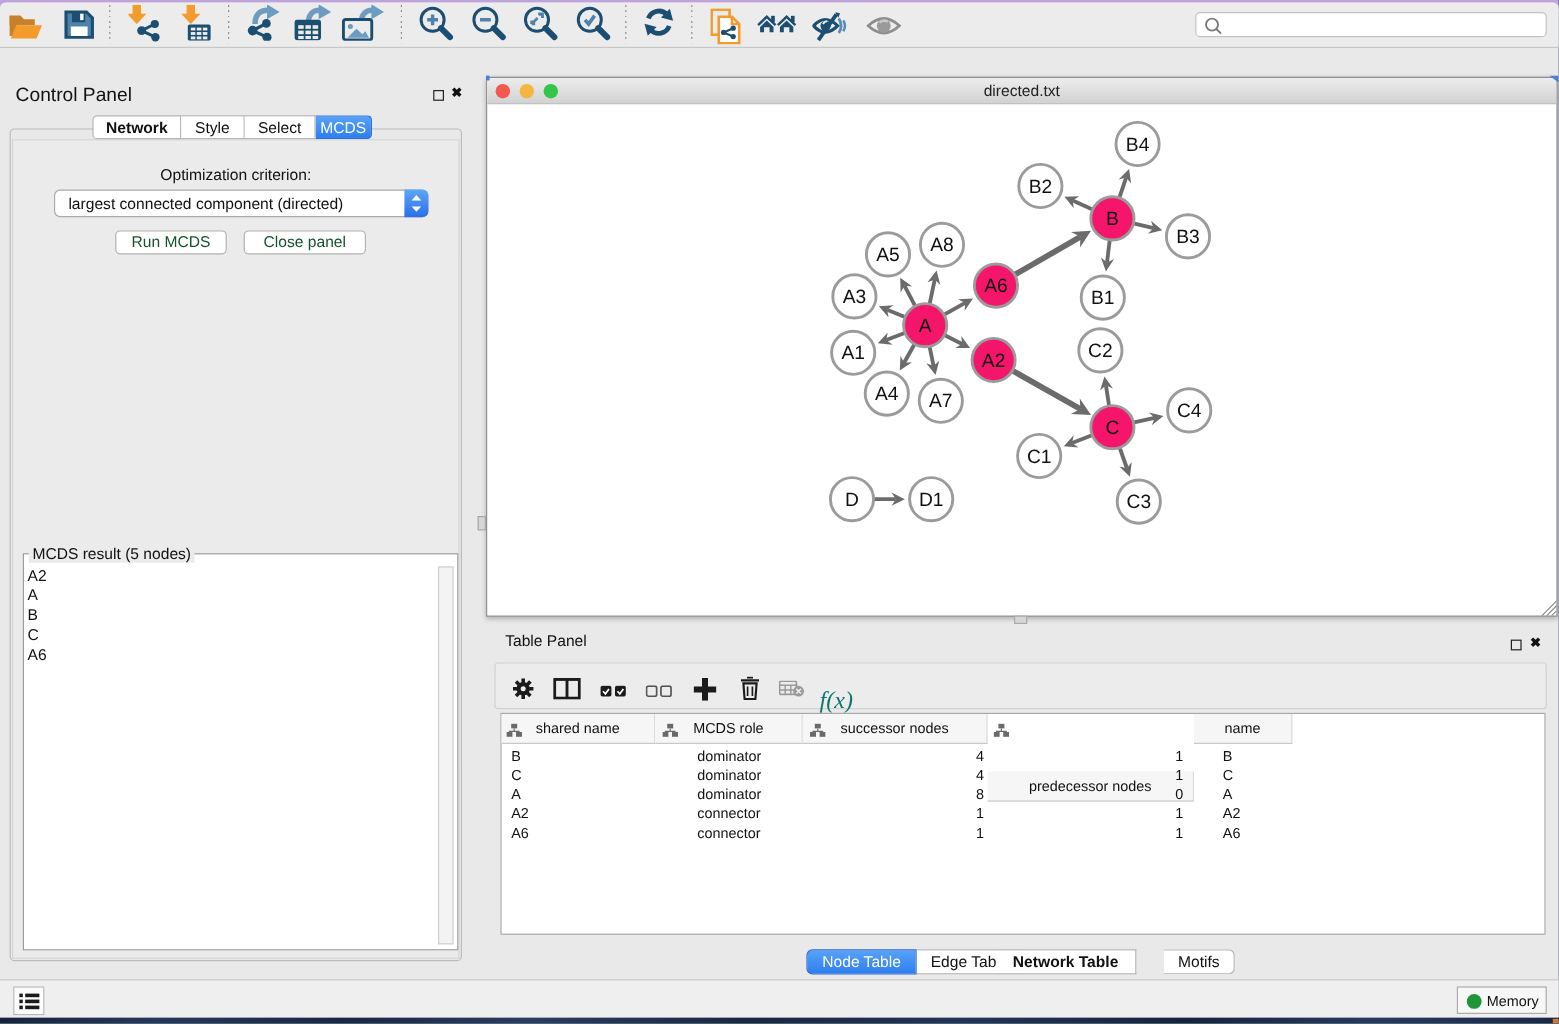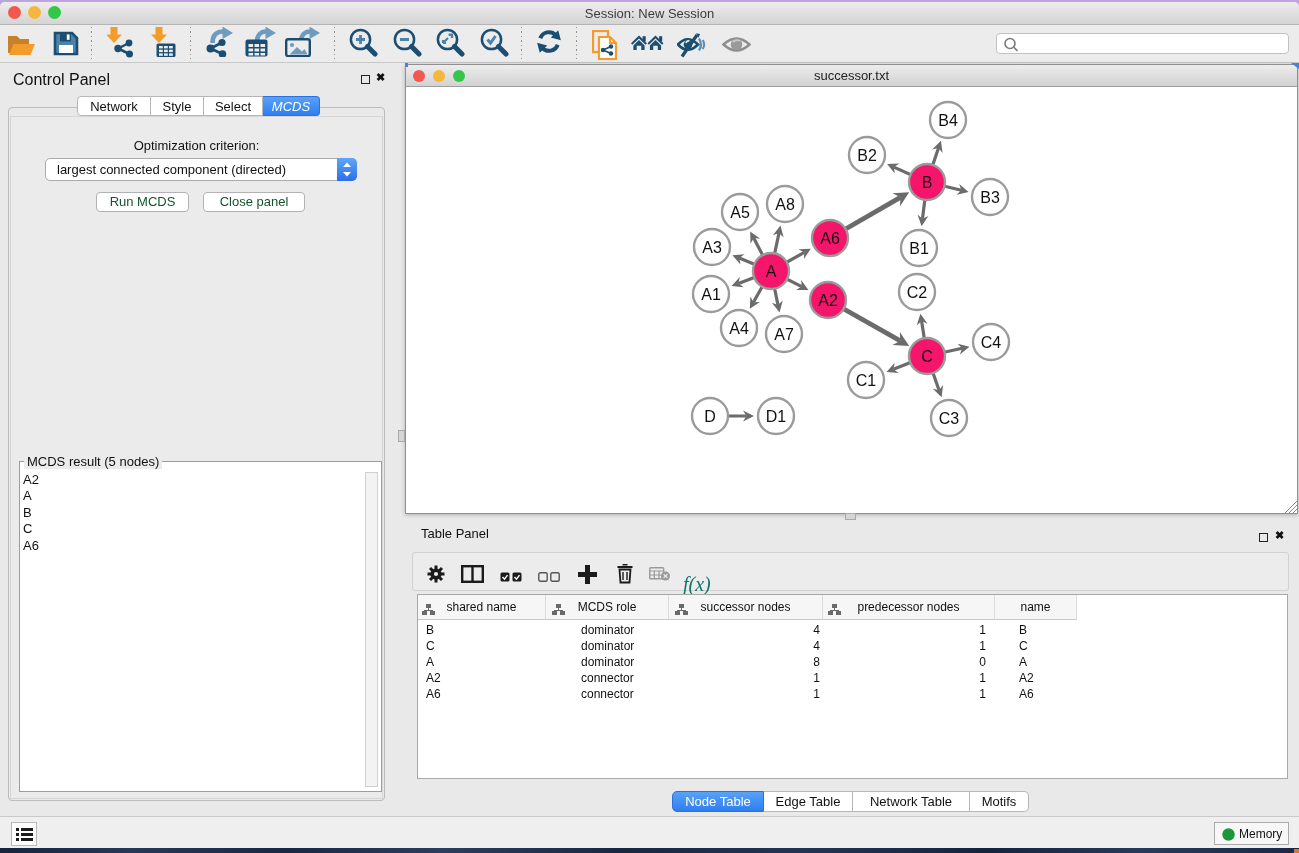--- a/index.html
+++ b/index.html
@@ -17,21 +17,21 @@
   #title-text { position:absolute; top:4px; width:100%; text-align:center; font-size:13px; color:#3c3c3c; }
   #toolbar { position:relative; width:1299px; height:38px; background:#ececec; border-bottom:1px solid #c8c8c8; }
   .tsep { position:absolute; top:2px; height:32px; width:1px; background:repeating-linear-gradient(180deg,#8f8f8f 0 1.5px,transparent 1.5px 4.5px); }
   .ticon { position:absolute; }
   #search { position:absolute; left:996px; top:8px; width:293px; height:21px; background:#fff;
       border:1px solid #c2c2c2; border-radius:4px; }
   #cp-title { left:13px; top:69px; font-size:16px; color:#111; }
   .winbtn { position:absolute; font-size:11px; color:#111; }
   .seg { position:absolute; top:94px; height:20px; line-height:19px; text-align:center; z-index:5;
       font-size:13px; color:#111; background:#fff; border:1px solid #b6b6b6; border-left:none; }
-  .seg.first { border-left:1px solid #b6b6b6; border-radius:4px 0 0 4px; }
+  .seg.first { border-left:1px solid #b6b6b6; border-radius:4px 0 0 4px;font-weight:bold; }
   .seg.last { border-radius:0 4px 4px 0; }
   .seg.sel { background:linear-gradient(#58a2f8,#2e7ef0); color:#fff; border-color:#2e6fd8; }
   #cp-outer { left:8px; top:105px; width:377px; height:694px; background:#e9e9e9;
       border:1px solid #bcbcbc; border-radius:4px; }
   #cp-inner { position:absolute; left:1px; top:8px; width:373px; height:683px; background:#ebebeb;
       border:1px solid #d6d6d6; }
   #opt-label { position:absolute; left:0; top:21px; width:100%; text-align:center; font-size:13px; color:#111; }
   #dropdown { position:absolute; left:34px; top:41px; width:312px; height:23px; background:#fff;
       border:1px solid #ababab; border-radius:5px; font-size:13px; color:#111; line-height:21px; padding-left:11px; }
   #dd-spin { position:absolute; right:-1px; top:-1px; width:20px; height:23px; border-radius:0 5px 5px 0;
@@ -73,26 +73,20 @@
   #membtn { position:absolute; right:10px; top:5px; width:75px; height:23px; background:#f7f7f7;
       border:1px solid #ababab; font-size:12px; color:#111; }
 </style>
 </head>
 <body>
 <div id="desktop-top" class="abs"></div>
 <div id="desktop-bottom" class="abs"></div>
 <div class="abs" style="left:1294px;top:849px;width:5px;height:4px;background:#d27b35;"></div>
 <div id="app" class="abs">
 
-  <div id="titlebar">
-    <div class="tl" style="left:8px;background:#f25750;"></div>
-    <div class="tl" style="left:28px;background:#f4b63f;"></div>
-    <div class="tl" style="left:48px;background:#35c649;"></div>
-    <div id="title-text">Session: New Session</div>
-  </div>
 
   <div id="toolbar">
     <div class="tsep" style="left:91px"></div>
     <div class="tsep" style="left:190px"></div>
     <div class="tsep" style="left:334px"></div>
     <div class="tsep" style="left:521px"></div>
     <div class="tsep" style="left:576px"></div>
     <div id="toolbar-icons">
         <div class="ticon" style="left:7px;top:8px;"><svg width="28" height="23" viewBox="0 0 28 23">
             <path d="M1,3 h9 l3,3 h9 v5 h-21 z" fill="#c8812b"></path>
@@ -229,21 +223,21 @@
       </div>
   </div>
 
   <div id="cp-title" class="abs">Control Panel</div>
   <div class="abs" style="left:361px;top:73px;width:9px;height:9px;border:1.4px solid #222;"></div>
   <div class="winbtn" style="left:376px;top:69px;font-weight:bold;">✖</div>
 
   <div class="seg first" style="left:77px;width:74px;">Network</div>
   <div class="seg" style="left:151px;width:53px;">Style</div>
   <div class="seg" style="left:204px;width:59px;">Select</div>
-  <div class="seg last sel" style="left:263px;width:57px;font-style:italic;">MCDS</div>
+  <div class="seg last sel" style="left:263px;width:47px;">MCDS</div>
 
   <div id="cp-outer" class="abs">
     <div id="cp-inner">
       <div id="dropdown">largest connected component (directed)
         <div id="dd-spin">
             <svg width="20" height="23" viewBox="0 0 20 23" style="position:absolute;left:0;top:0;">
               <path d="M6,9 l4,-4.5 4,4.5 z M6,14 l4,4.5 4,-4.5 z" fill="#fff"></path>
             </svg>
           </div>
       </div>
@@ -256,21 +250,21 @@
         <div id="mcds-scroll"></div>
       </div>
     </div>
   </div>
 
   <div id="netframe" class="abs">
     <div id="net-titlebar">
       <div class="tl" style="left:7px;top:5px;width:12px;height:12px;background:#f25750;"></div>
       <div class="tl" style="left:27px;top:5px;width:12px;height:12px;background:#f4b63f;"></div>
       <div class="tl" style="left:47px;top:5px;width:12px;height:12px;background:#35c649;"></div>
-      <div id="net-title">successor.txt</div>
+      <div id="net-title">directed.txt</div>
     </div>
     <div id="graph"><svg width="891" height="424" viewBox="0 0 891 424">
           <line x1="365.0" y1="183.0" x2="332.5" y2="195.4" stroke="#6b6b6b" stroke-width="3.2"></line>
           <path d="M325.5,198.1 L333.8,189.1 L332.5,195.4 L337.8,199.3 Z" fill="#6b6b6b"></path>
           <line x1="365.0" y1="183.0" x2="395.7" y2="198.6" stroke="#6b6b6b" stroke-width="3.2"></line>
           <path d="M402.4,202.0 L390.1,201.9 L395.7,198.6 L395.1,192.1 Z" fill="#6b6b6b"></path>
           <line x1="365.0" y1="183.0" x2="333.3" y2="170.1" stroke="#6b6b6b" stroke-width="3.2"></line>
           <path d="M326.4,167.3 L338.6,166.3 L333.3,170.1 L334.5,176.5 Z" fill="#6b6b6b"></path>
           <line x1="365.0" y1="183.0" x2="347.4" y2="214.3" stroke="#6b6b6b" stroke-width="3.2"></line>
           <path d="M343.8,220.8 L344.4,208.5 L347.4,214.3 L354.0,213.9 Z" fill="#6b6b6b"></path>
@@ -443,21 +437,21 @@
         </svg></div>
       <div class="th" style="left:251px;width:154px;">successor nodes</div>
       <div class="hicon" style="left:257px;"><svg width="13" height="12" viewBox="0 0 13 12">
           <g fill="#6a6a6a">
             <rect x="4" y="0" width="5" height="4"></rect>
             <rect x="0" y="7" width="5" height="4"></rect>
             <rect x="8" y="7" width="5" height="4"></rect>
             <path d="M6 4h1v2h-1z M2 6h9v1h-9z M2 6h1v2h-1z M10 6h1v2h-1z"></path>
           </g>
         </svg></div>
-      <div class="th" style="left:405px;width:172px;">predecessor nodes</div>
+      <div class="th" style="left:405px;width:172px;margin-top:48px;">predecessor nodes</div>
       <div class="hicon" style="left:410px;"><svg width="13" height="12" viewBox="0 0 13 12">
           <g fill="#6a6a6a">
             <rect x="4" y="0" width="5" height="4"></rect>
             <rect x="0" y="7" width="5" height="4"></rect>
             <rect x="8" y="7" width="5" height="4"></rect>
             <path d="M6 4h1v2h-1z M2 6h9v1h-9z M2 6h1v2h-1z M10 6h1v2h-1z"></path>
           </g>
         </svg></div>
       <div class="th" style="left:577px;width:82px;">name</div>
       <div class="td" style="left:8px;top:27px;">B</div>
@@ -482,21 +476,21 @@
       <div class="td" style="left:601px;top:75px;">A2</div>
       <div class="td" style="left:8px;top:91px;">A6</div>
       <div class="td" style="left:163px;top:91px;">connector</div>
       <div class="td" style="left:330px;top:91px;width:72px;text-align:right;">1</div>
       <div class="td" style="left:500px;top:91px;width:68px;text-align:right;">1</div>
       <div class="td" style="left:601px;top:91px;">A6</div>
     </div>
 
   <div class="btab first sel" style="left:672px;width:92px;">Node Table</div>
   <div class="btab" style="left:764px;width:89px;">Edge Table</div>
-  <div class="btab" style="left:853px;width:117px;">Network Table</div>
+  <div class="btab" style="left:830px;width:117px;font-weight:bold;">Network Table</div>
   <div class="btab last" style="left:970px;width:59px;">Motifs</div>
 
   <div id="statusbar" class="abs">
     <div id="listbtn">
         <svg width="17" height="15" style="position:absolute;left:4px;top:4px;" viewBox="0 0 17 15">
           <g fill="#1b1b1b">
             <rect x="0" y="1" width="3" height="3"></rect>
             <rect x="5" y="1" width="12" height="3"></rect>
             <rect x="0" y="6" width="3" height="3"></rect>
             <rect x="5" y="6" width="12" height="3"></rect>

